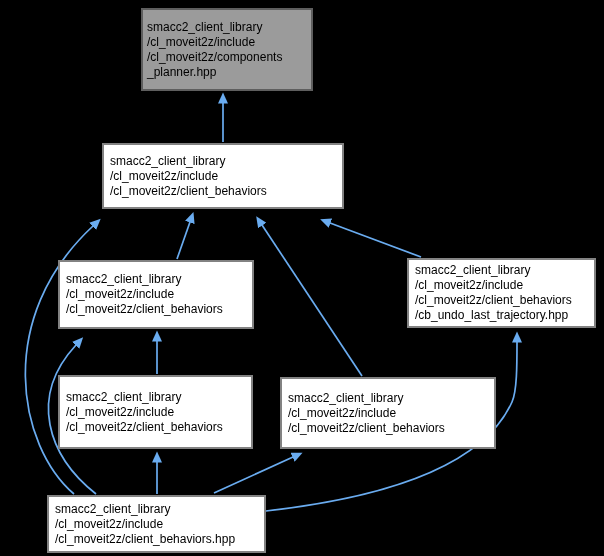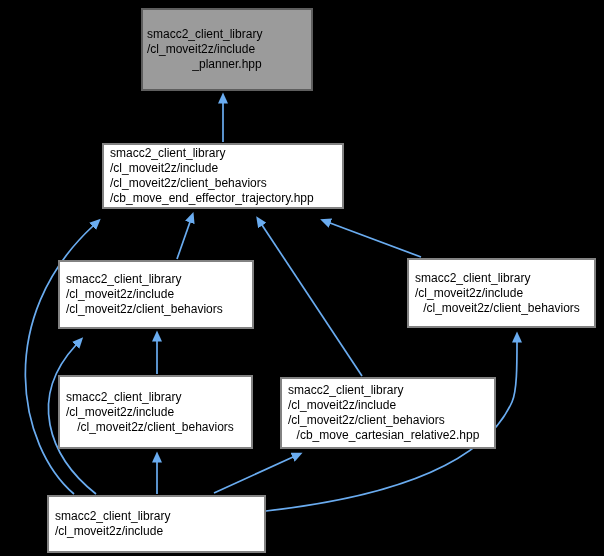--- a/index.html
+++ b/index.html
@@ -19,21 +19,21 @@
     font-size:12px; line-height:15px;
     display:flex; flex-direction:column; justify-content:center;
     padding:2px 6px; white-space:pre; cursor:pointer;
   }
   .node.current {
     background:var(--color-current_fill,#9b9b9b);
     border:2px solid var(--color-current_border,#5e5e5e);
     cursor:default;
   }
   .node .line { text-align:left; }
-  .node.center-last .line:last-child { text-align:center; }
+  .node.center-last .line:last-child { text-align:left; }
 </style>
 </head>
 <body>
 
 <div class="canvas">
 
   <svg class="edges" width="604" height="556">
     <defs>
       <marker id="ah" markerUnits="userSpaceOnUse" markerWidth="12" markerHeight="10" refX="0.5" refY="5" orient="auto">
         <path d="M0,0 L11,5 L0,10 z" fill="currentColor"></path>
@@ -47,53 +47,54 @@
     <path class="edge" marker-end="url(#ah)" d="M96,494 C48,456 28,397 76,345"></path>
     <path class="edge" marker-end="url(#ah)" d="M157,494 L157,462"></path>
     <path class="edge" marker-end="url(#ah)" d="M214,493 L293,457"></path>
     <path class="edge" marker-end="url(#ah)" d="M266,511 C390,497 484,464 512,402 C517,391 517,365 517,342"></path>
     <path class="edge" marker-end="url(#ah)" d="M157,374 L157,341"></path>
   </svg>
 
   <div class="node current center-last" style="left:141px; top:8px; width:172px; height:83px; padding:2px 4px;">
     <div class="line">smacc2_client_library</div>
     <div class="line">/cl_moveit2z/include</div>
+    <div class="line">/cl_moveit2z/components</div>
     <div class="line">_planner.hpp</div>
   </div>
 
   <div class="node" style="left:102px; top:143px; width:242px; height:66px;">
     <div class="line">smacc2_client_library</div>
     <div class="line">/cl_moveit2z/include</div>
     <div class="line">/cl_moveit2z/client_behaviors</div>
-    <div class="line">/cb_move_end_effector_trajectory.hpp</div>
   </div>
 
   <div class="node" style="left:58px; top:260px; width:196px; height:69px;">
     <div class="line">smacc2_client_library</div>
     <div class="line">/cl_moveit2z/include</div>
     <div class="line">/cl_moveit2z/client_behaviors</div>
   </div>
 
   <div class="node center-last" style="left:407px; top:258px; width:189px; height:70px;">
     <div class="line">smacc2_client_library</div>
     <div class="line">/cl_moveit2z/include</div>
     <div class="line">/cl_moveit2z/client_behaviors</div>
+    <div class="line">/cb_undo_last_trajectory.hpp</div>
   </div>
 
   <div class="node center-last" style="left:58px; top:375px; width:195px; height:74px;">
     <div class="line">smacc2_client_library</div>
     <div class="line">/cl_moveit2z/include</div>
     <div class="line">/cl_moveit2z/client_behaviors</div>
   </div>
 
   <div class="node center-last" style="left:280px; top:377px; width:216px; height:72px;">
     <div class="line">smacc2_client_library</div>
     <div class="line">/cl_moveit2z/include</div>
     <div class="line">/cl_moveit2z/client_behaviors</div>
-    <div class="line">/cb_move_cartesian_relative2.hpp</div>
   </div>
 
   <div class="node" style="left:47px; top:495px; width:219px; height:58px;">
     <div class="line">smacc2_client_library</div>
     <div class="line">/cl_moveit2z/include</div>
+    <div class="line">/cl_moveit2z/client_behaviors.hpp</div>
   </div>
 
 </div>
 
 </body></html>

